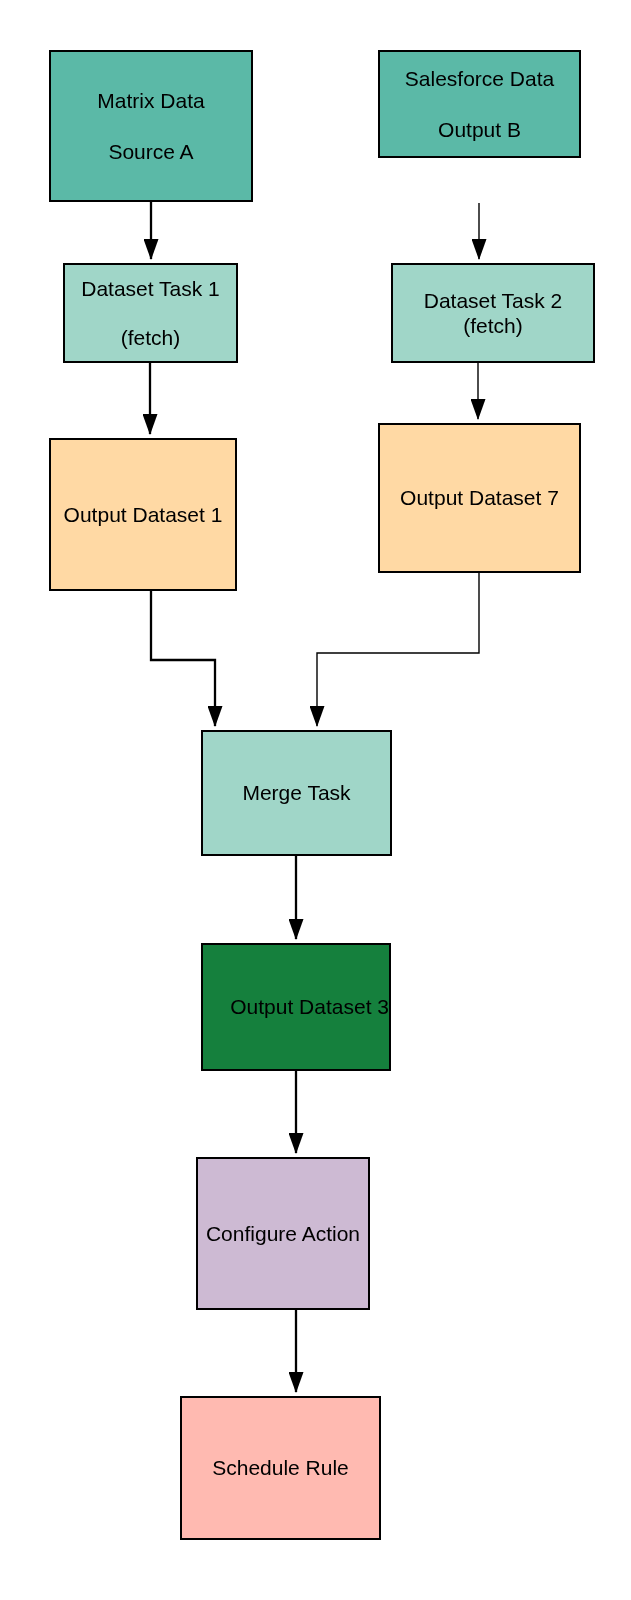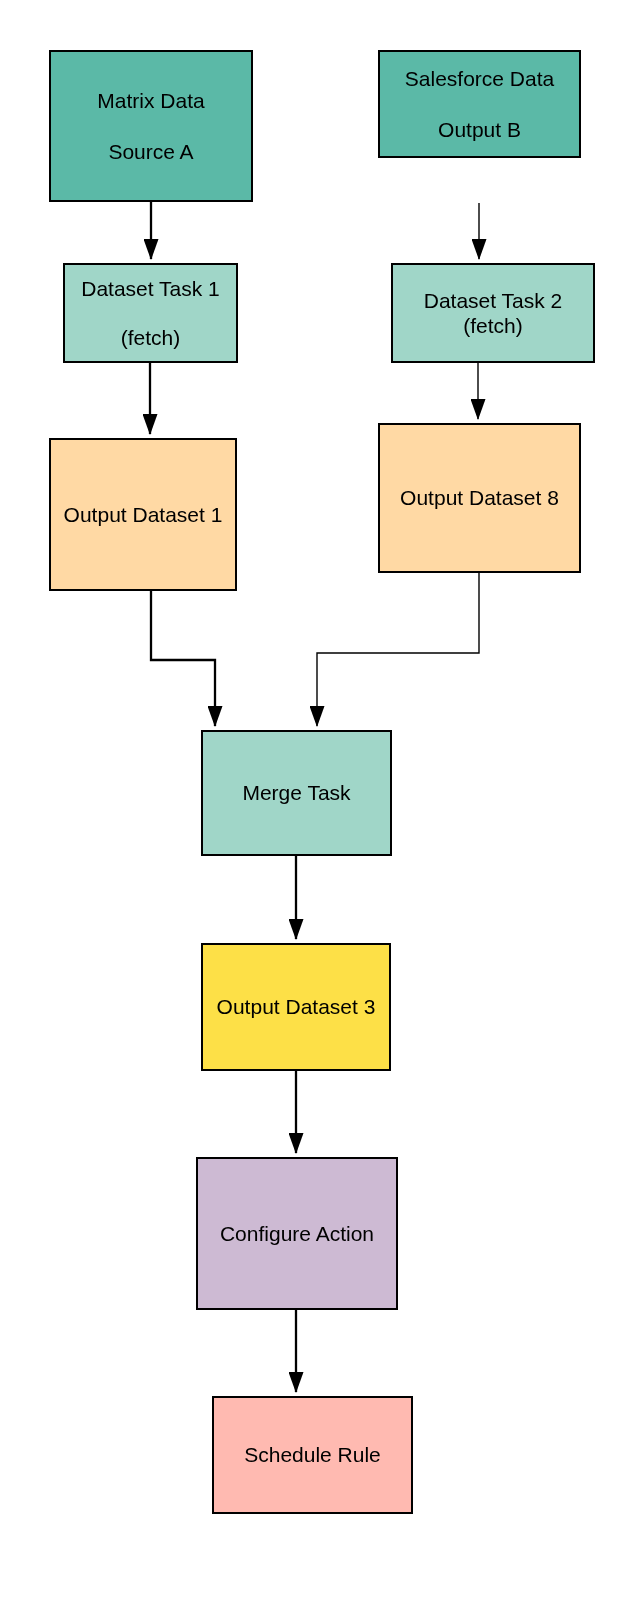--- a/index.html
+++ b/index.html
@@ -43,22 +43,22 @@
 
   
   .n-source-a  { left: 49px;  top: 50px;   width: 204px; height: 152px; }
   .n-source-b  { left: 378px; top: 50px;   width: 203px; height: 108px; }
   .n-task1     { left: 63px;  top: 263px;  width: 175px; height: 100px; gap: 24px; }
   .n-task2     { left: 391px; top: 263px;  width: 204px; height: 100px; }
   .n-output1   { left: 49px;  top: 438px;  width: 188px; height: 153px; }
   .n-output2   { left: 378px; top: 423px;  width: 203px; height: 150px; }
   .n-merge     { left: 201px; top: 730px;  width: 191px; height: 126px; }
   .n-output3   { left: 201px; top: 943px;  width: 190px; height: 128px; }
-  .n-configure { left: 196px; top: 1157px; width: 202px; height: 153px; }
-  .n-schedule  { left: 212px; top: 1396px; width: 201px; height: 118px; }
+  .n-configure { left: 196px; top: 1157px; width: 174px; height: 153px; }
+  .n-schedule  { left: 180px; top: 1396px; width: 201px; height: 144px; }
 </style>
 </head>
 <body>
 
 <div class="canvas" style="background-color: rgb(255, 255, 255);">
 
   <svg class="edges" width="631" height="1600" viewBox="0 0 631 1600" xmlns="http://www.w3.org/2000/svg">
     <defs>
       <marker id="arrowhead" markerUnits="userSpaceOnUse" markerWidth="21" markerHeight="15" refX="20" refY="7.5" orient="auto">
         <path d="M0,0 L0,15 L21,7.5 Z" style="fill: rgb(0, 0, 0);"></path>
@@ -95,28 +95,28 @@
   <div class="node n-task2" style="background-color: rgb(160, 214, 200);">
     <span class="line" style="color: rgb(0, 0, 0);">Dataset Task 2</span>
     <span class="line" style="color: rgb(0, 0, 0);">(fetch)</span>
   </div>
 
   <div class="node n-output1" style="background-color: rgb(255, 217, 164);">
     <span class="line" style="color: rgb(0, 0, 0);">Output Dataset 1</span>
   </div>
 
   <div class="node n-output2" style="background-color: rgb(255, 217, 164);">
-    <span class="line" style="color: rgb(0, 0, 0);">Output Dataset 8</span>
+    <span class="line" style="color: rgb(0, 0, 0);">Output Dataset 7</span>
   </div>
 
   <div class="node n-merge" style="background-color: rgb(160, 214, 200); align-items: center;">
     <span class="line" style="color: rgb(0, 0, 0);">Merge Task</span>
   </div>
 
-  <div class="node n-output3" style="background-color: #fde047;">
+  <div class="node n-output3" style="background-color: #15803d; align-items: flex-end;">
     <span class="line" style="color: rgb(0, 0, 0);">Output Dataset 3</span>
   </div>
 
   <div class="node n-configure" style="background-color: rgb(205, 186, 211);">
     <span class="line" style="color: rgb(0, 0, 0);">Configure Action</span>
   </div>
 
   <div class="node n-schedule" style="background-color: rgb(255, 186, 177);">
     <span class="line" style="color: rgb(0, 0, 0);">Schedule Rule</span>
   </div>

